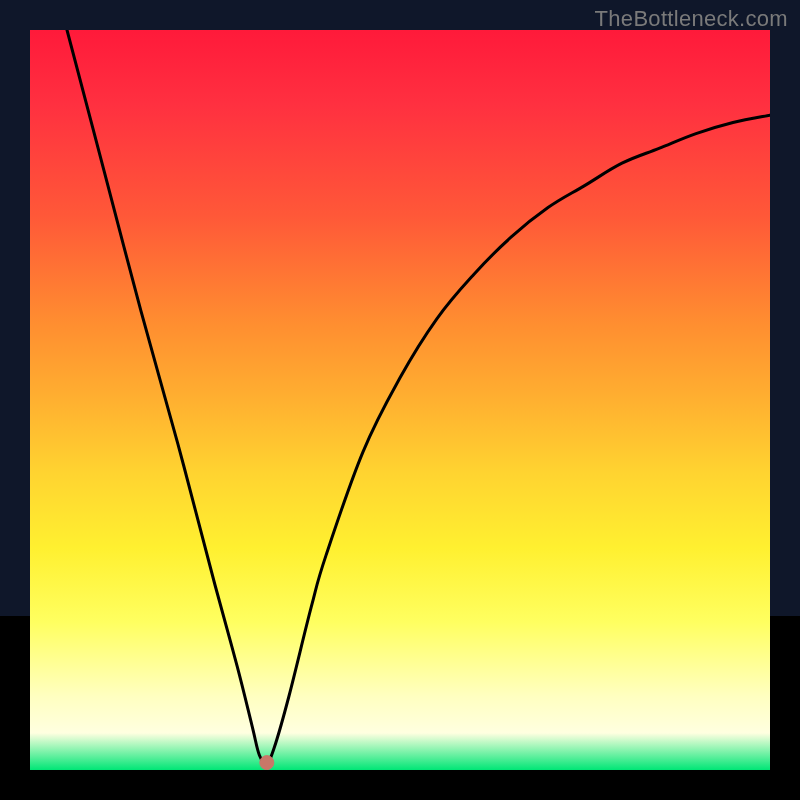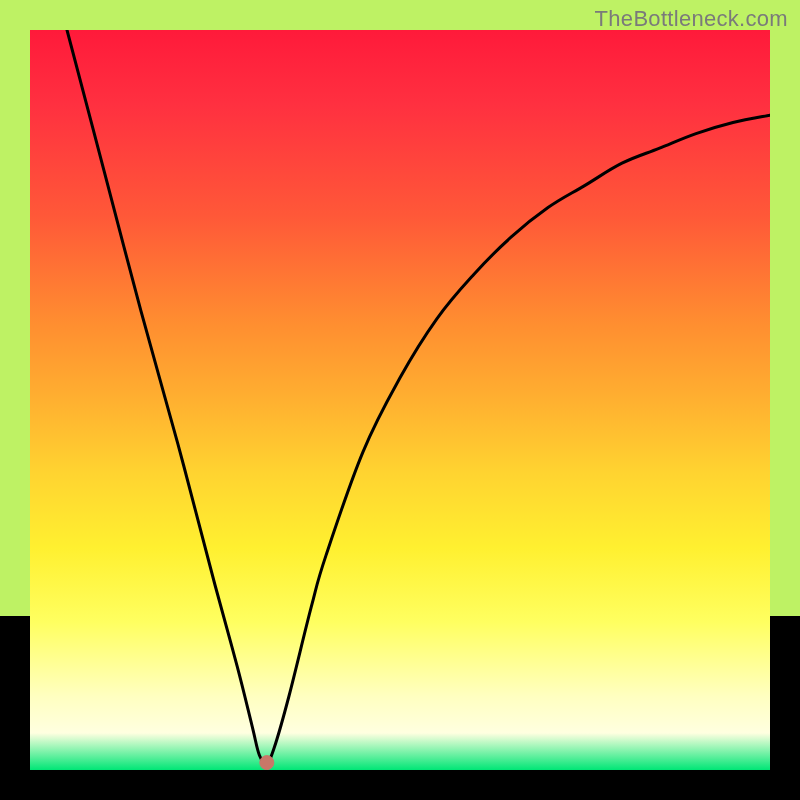--- a/index.html
+++ b/index.html
@@ -1,21 +1,21 @@
 <!DOCTYPE html>
 <html><head>
 <meta charset="utf-8">
 <style>
   * { margin: 0; padding: 0; box-sizing: border-box; }
   html, body { width: 800px; height: 800px; overflow: hidden; background: #000; }
   .frame {
     position: relative;
     width: 800px;
     height: 616px;
-    background: #bef264;
+    background: #0f172a;
   }
   .plot-area {
     position: absolute;
     left: 30px;
     top: 30px;
     width: 740px;
     height: 740px;
     background: linear-gradient(to bottom,
       #ff1a3a 0%,
       #ff3040 10%,

